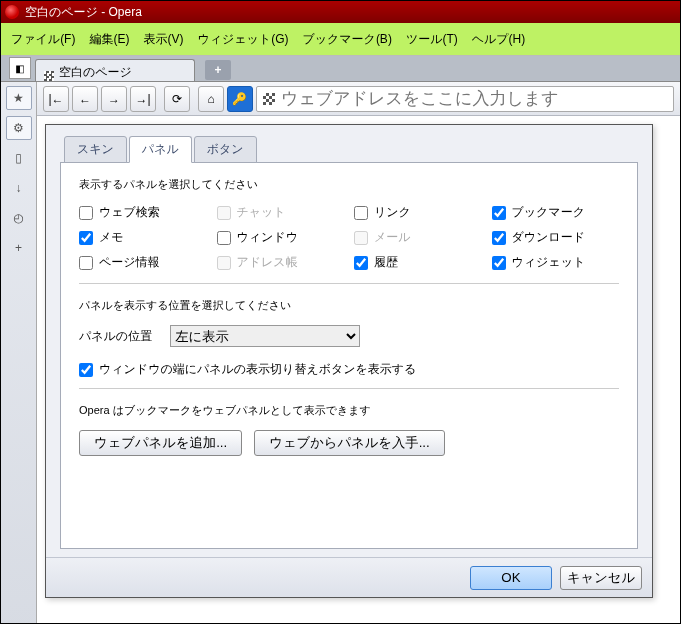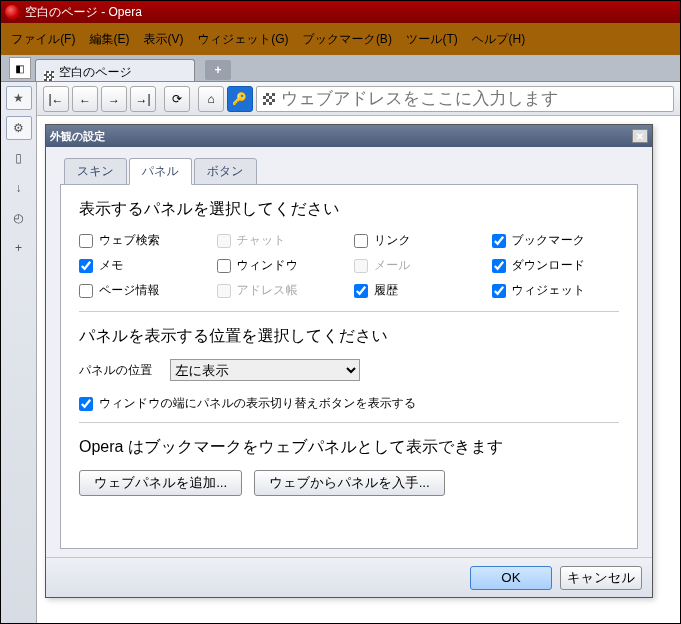--- a/index.html
+++ b/index.html
@@ -3,21 +3,21 @@
 <meta charset="utf-8">
 <style>
 * { box-sizing: border-box; margin: 0; padding: 0; }
 body { font-family: "MS PGothic", "Meiryo", sans-serif; font-size: 12px; background: #fff; width: 681px; height: 624px; overflow: hidden; border: 1px solid #000; }
 
 
 .titlebar { background: linear-gradient(#a00, #7e0000); color: #fff; height: 22px; display: flex; align-items: center; padding: 0 4px; gap: 6px; }
 .titlebar .opera-ico { width: 14px; height: 14px; background: radial-gradient(circle at 40% 35%, #ff6a6a, #c00 60%); border-radius: 50%; }
 
 
-.menubar { background: #a16207; border-bottom: 1px solid #bbb; height: 20px; display: flex; align-items: center; gap: 2px; padding: 16px 4px; }
+.menubar { background: #bef264; border-bottom: 1px solid #bbb; height: 20px; display: flex; align-items: center; gap: 2px; padding: 16px 4px; }
 .menubar span { padding: 2px 6px; cursor: default; }
 
 
 .tabbar { background: #b8bec7; height: 26px; border-bottom: 1px solid #888; display: flex; align-items: flex-end; padding-left: 8px; gap: 4px; }
 .tabbar .speed-btn { width: 22px; height: 22px; background: #fff; border: 1px solid #999; margin-bottom: 2px; display: flex; align-items: center; justify-content: center; font-size: 10px; }
 .tab { background: #e9ecf2; border: 1px solid #888; border-bottom: none; height: 22px; padding: 0 20px 0 8px; display: flex; align-items: flex-end; gap: 5px; border-radius: 3px 3px 0 0; min-width: 160px; }
 .tab .grid-ico { width: 10px; height: 10px; background: conic-gradient(#555 0 90deg,#fff 0 180deg,#555 0 270deg,#fff 0); background-size: 5px 5px; }
 .newtab { background: #9aa1ad; width: 26px; height: 20px; display: flex; align-items: center; justify-content: center; color: #fff; font-weight: bold; border-radius: 2px; margin-bottom: 1px; margin-left: 6px; }
 
 
@@ -42,21 +42,21 @@
 .dlg-title { background: linear-gradient(#6e7d96,#4a5b79); color: #fff; height: 22px; display: flex; align-items: center; justify-content: space-between; padding: 0 4px; font-weight: bold; font-size: 11px; }
 .dlg-close { width: 16px; height: 14px; background: #ddd; border: 1px solid #888; display: flex; align-items: center; justify-content: center; font-size: 10px; }
 .dlg-body { flex: 1; padding: 10px 14px 8px; display: flex; flex-direction: column; }
 
 
 .tabstrip { display: flex; margin-bottom: 0; padding-left: 4px; align-items: center; }
 .tabstrip .dtab { padding: 4px 12px; border: 1px solid #a5abb8; background: #e0e3ea; margin-right: 2px; border-radius: 3px 3px 0 0; position: relative; top: 1px; color: #3c4b6b; }
 .tabstrip .dtab.active { background: #fff; border-bottom: 1px solid #fff; }
 .dpanel { background: #fff; flex: 1; border: 1px solid #a5abb8; padding: 14px 18px; overflow: auto; }
 
-.dpanel h4 { font-weight: normal; font-size: 16px; margin-bottom: 12px; }
+.dpanel h4 { font-weight: normal; font-size: 11px; margin-bottom: 12px; }
 .cbgrid { display: grid; grid-template-columns: repeat(4, 1fr); gap: 8px 10px; margin-bottom: 12px; }
 .cb { display: flex; align-items: center; gap: 6px; }
 .cb input[type=checkbox] { width: 14px; height: 14px; }
 .cb.disabled { color: #aaa; }
 .hr { border: none; border-top: 1px solid #ccc; margin: 10px 0 14px; }
 .row { display: flex; align-items: center; gap: 18px; margin: 8px 0 14px; }
 .row select { width: 190px; height: 22px; border: 1px solid #999; }
 .btnrow { display: flex; gap: 12px; margin-top: 8px; }
 .btn { min-width: 150px; height: 26px; border: 1px solid #888; background: linear-gradient(#fff,#e2e5ec); border-radius: 3px; padding: 0 14px; }
 
@@ -112,24 +112,20 @@
       <div class="tb-sep"></div>
       <div class="tb-btn">⌂</div>
       <div class="tb-btn key">🔑</div>
       <div class="addr">
         <span class="grid-ico"></span>
         <input placeholder="ウェブアドレスをここに入力します" style="">
       </div>
     </div>
 
     <div class="dialog">
-      <div class="dlg-title">
-        <span>外観の設定</span>
-        <span class="dlg-close">✕</span>
-      </div>
       <div class="dlg-body">
         <div class="tabstrip">
           <div class="dtab">スキン</div>
           <div class="dtab active">パネル</div>
           <div class="dtab">ボタン</div>
         </div>
         <div class="dpanel">
           <h4>表示するパネルを選択してください</h4>
           <div class="cbgrid" id="cbgrid">
               <label class="cb">

